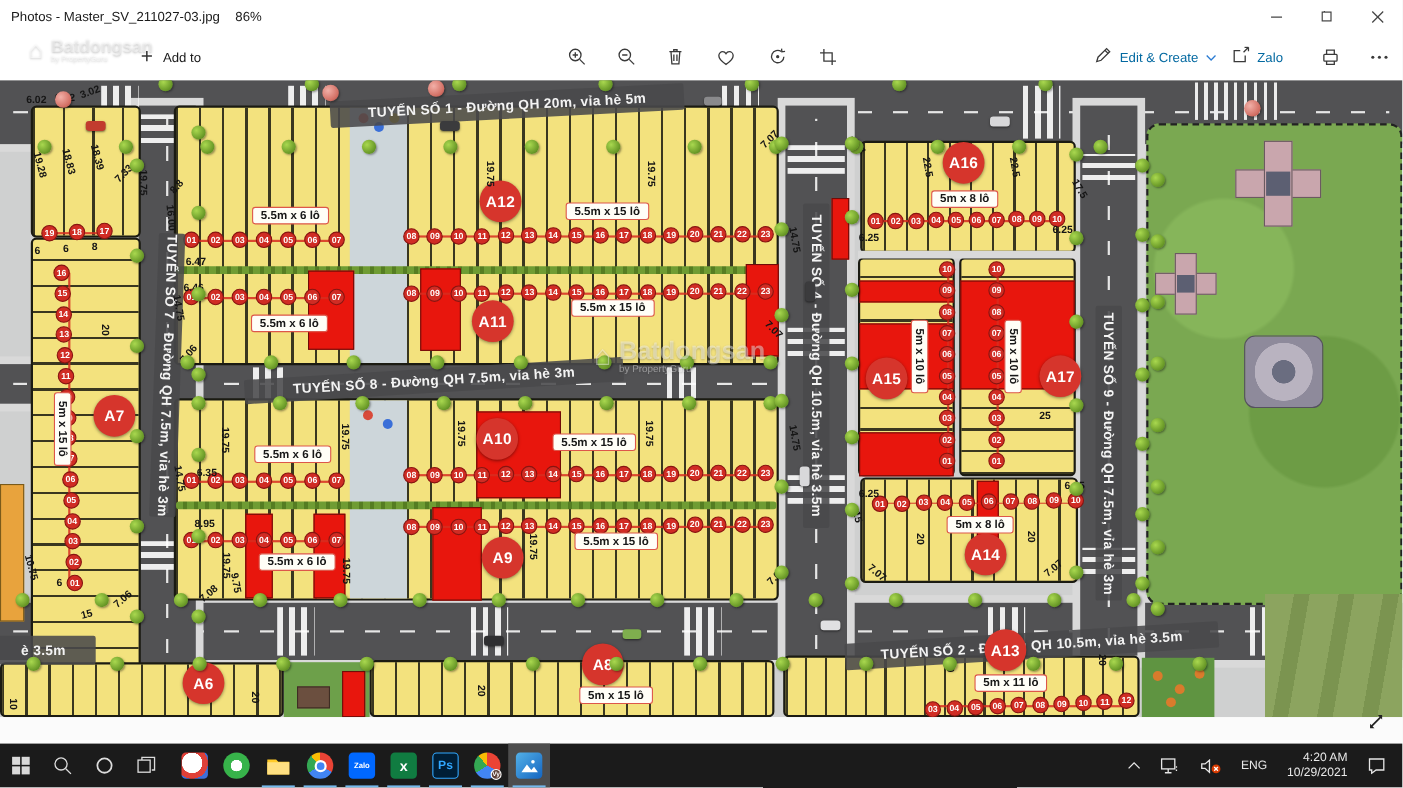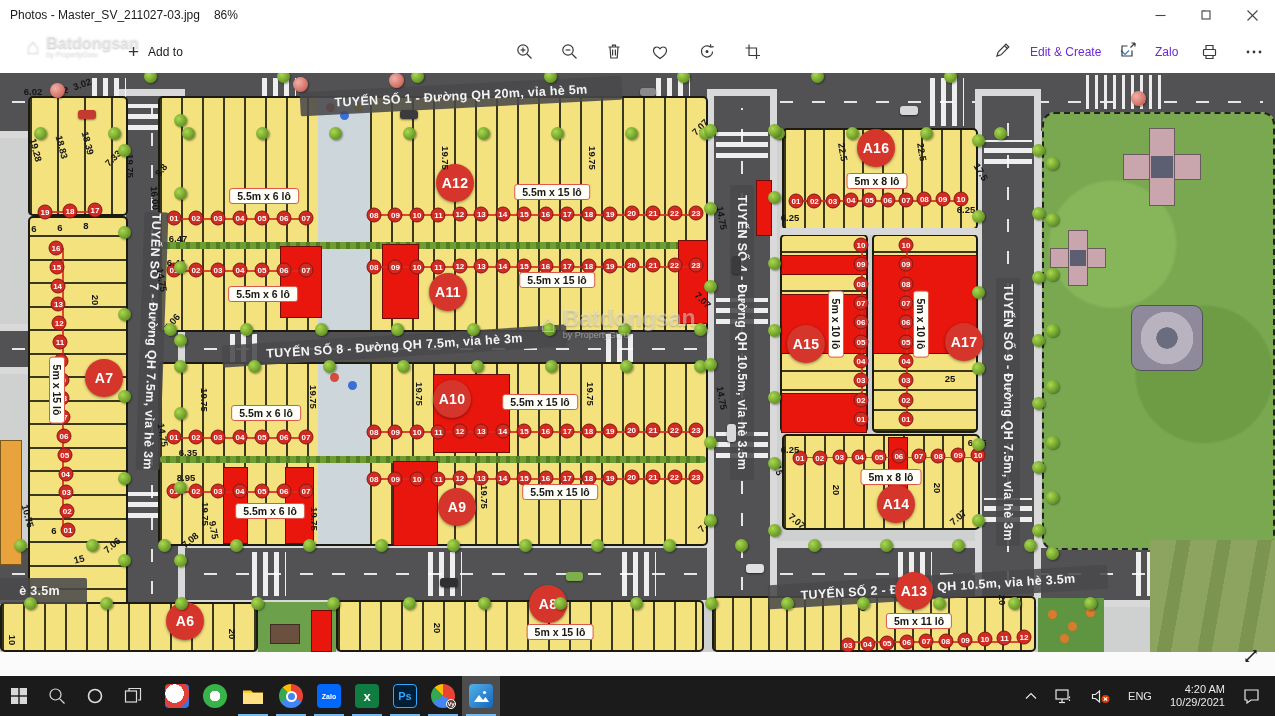--- a/index.html
+++ b/index.html
@@ -18,21 +18,21 @@
 
   .toolbar { height:43px; background:#fff; position:relative; }
   .see-all { position:absolute; left:0; top:0; width:113px; height:43px; background:#1379d2;
     color:#fff; display:flex; align-items:center; gap:7px; padding-left:10px; font-size:11.5px; }
   .see-all svg { stroke:#fff; fill:none; stroke-width:1.2; }
   .addto { position:absolute; left:128px; top:0; height:43px; display:flex; align-items:center; gap:9px;
     font-size:12px; color:#1a1a1a; }
   .addto .plus { font-size:19px; font-weight:300; color:#333; }
   .ticon { position:absolute; top:0; height:43px; width:36px; display:flex; align-items:center; justify-content:center; }
   .ticon svg { stroke:#3a3a3a; fill:none; stroke-width:1.2; }
-  .tgroup { position:absolute; top:0; height:43px; display:flex; align-items:center; gap:19px; font-size:12px; color:#6d28d9; }
+  .tgroup { position:absolute; top:0; height:43px; display:flex; align-items:center; gap:7px; font-size:12px; color:#0369a1; }
   .tgroup svg { stroke:#3a3a3a; fill:none; stroke-width:1.2; }
   .chev-blue { stroke:#2b7cd3 !important; }
 
   
   .photo-area { position:relative; width:1275px; height:603px; background:#fbfbfb; }
   #map { position:absolute; left:0; top:0; width:1275px; height:579px; overflow:hidden;
     background:#cfd0d0; cursor:default; }
   .bottom-strip { position:absolute; left:0; top:579px; width:1275px; height:24px; background:#fbfbfb; }
   .expand { position:absolute; right:14px; top:-6px; }
   .expand svg { stroke:#222; stroke-width:1.6; fill:#222; }
@@ -522,21 +522,21 @@
         <div class="dim" style="left: 163px; top: 362px; transform: translate(-50%, -50%) rotate(80deg);">14.75</div>
         <div class="dim" style="left: 130px; top: 93px; transform: translate(-50%, -50%) rotate(90deg);">19.75</div>
         <div class="dim" style="left: 445px; top: 85px; transform: translate(-50%, -50%) rotate(90deg);">19.75</div>
         <div class="dim" style="left: 592px; top: 85px; transform: translate(-50%, -50%) rotate(90deg);">19.75</div>
         <div class="dim" style="left: 178px; top: 165px; transform: translate(-50%, -50%) rotate(0deg);">6.47</div>
         <div class="dim" style="left: 176px; top: 189px; transform: translate(-50%, -50%) rotate(0deg);">6.46</div>
         <div class="dim" style="left: 204px; top: 327px; transform: translate(-50%, -50%) rotate(90deg);">19.75</div>
         <div class="dim" style="left: 313px; top: 324px; transform: translate(-50%, -50%) rotate(90deg);">19.75</div>
         <div class="dim" style="left: 419px; top: 321px; transform: translate(-50%, -50%) rotate(90deg);">19.75</div>
         <div class="dim" style="left: 590px; top: 321px; transform: translate(-50%, -50%) rotate(90deg);">19.75</div>
-        <div class="dim" style="left: 188px; top: 379px; transform: translate(-50%, -50%) rotate(0deg);">6.35</div>
+        <div class="dim" style="left: 188px; top: 357px; transform: translate(-50%, -50%) rotate(0deg);">6.35</div>
         <div class="dim" style="left: 186px; top: 404px; transform: translate(-50%, -50%) rotate(0deg);">8.95</div>
         <div class="dim" style="left: 205px; top: 441px; transform: translate(-50%, -50%) rotate(90deg);">19.75</div>
         <div class="dim" style="left: 314px; top: 446px; transform: translate(-50%, -50%) rotate(90deg);">19.75</div>
         <div class="dim" style="left: 484px; top: 424px; transform: translate(-50%, -50%) rotate(90deg);">19.75</div>
         <div class="dim" style="left: 700px; top: 54px; transform: translate(-50%, -50%) rotate(-45deg);">7.07</div>
         <div class="dim" style="left: 722px; top: 145px; transform: translate(-50%, -50%) rotate(80deg);">14.75</div>
         <div class="dim" style="left: 703px; top: 227px; transform: translate(-50%, -50%) rotate(45deg);">7.07</div>
         <div class="dim" style="left: 722px; top: 325px; transform: translate(-50%, -50%) rotate(80deg);">14.75</div>
         <div class="dim" style="left: 706px; top: 451px; transform: translate(-50%, -50%) rotate(-45deg);">7.07</div>
         <div class="dim" style="left: 778px; top: 60px; transform: translate(-50%, -50%) rotate(45deg);">7.07</div>

